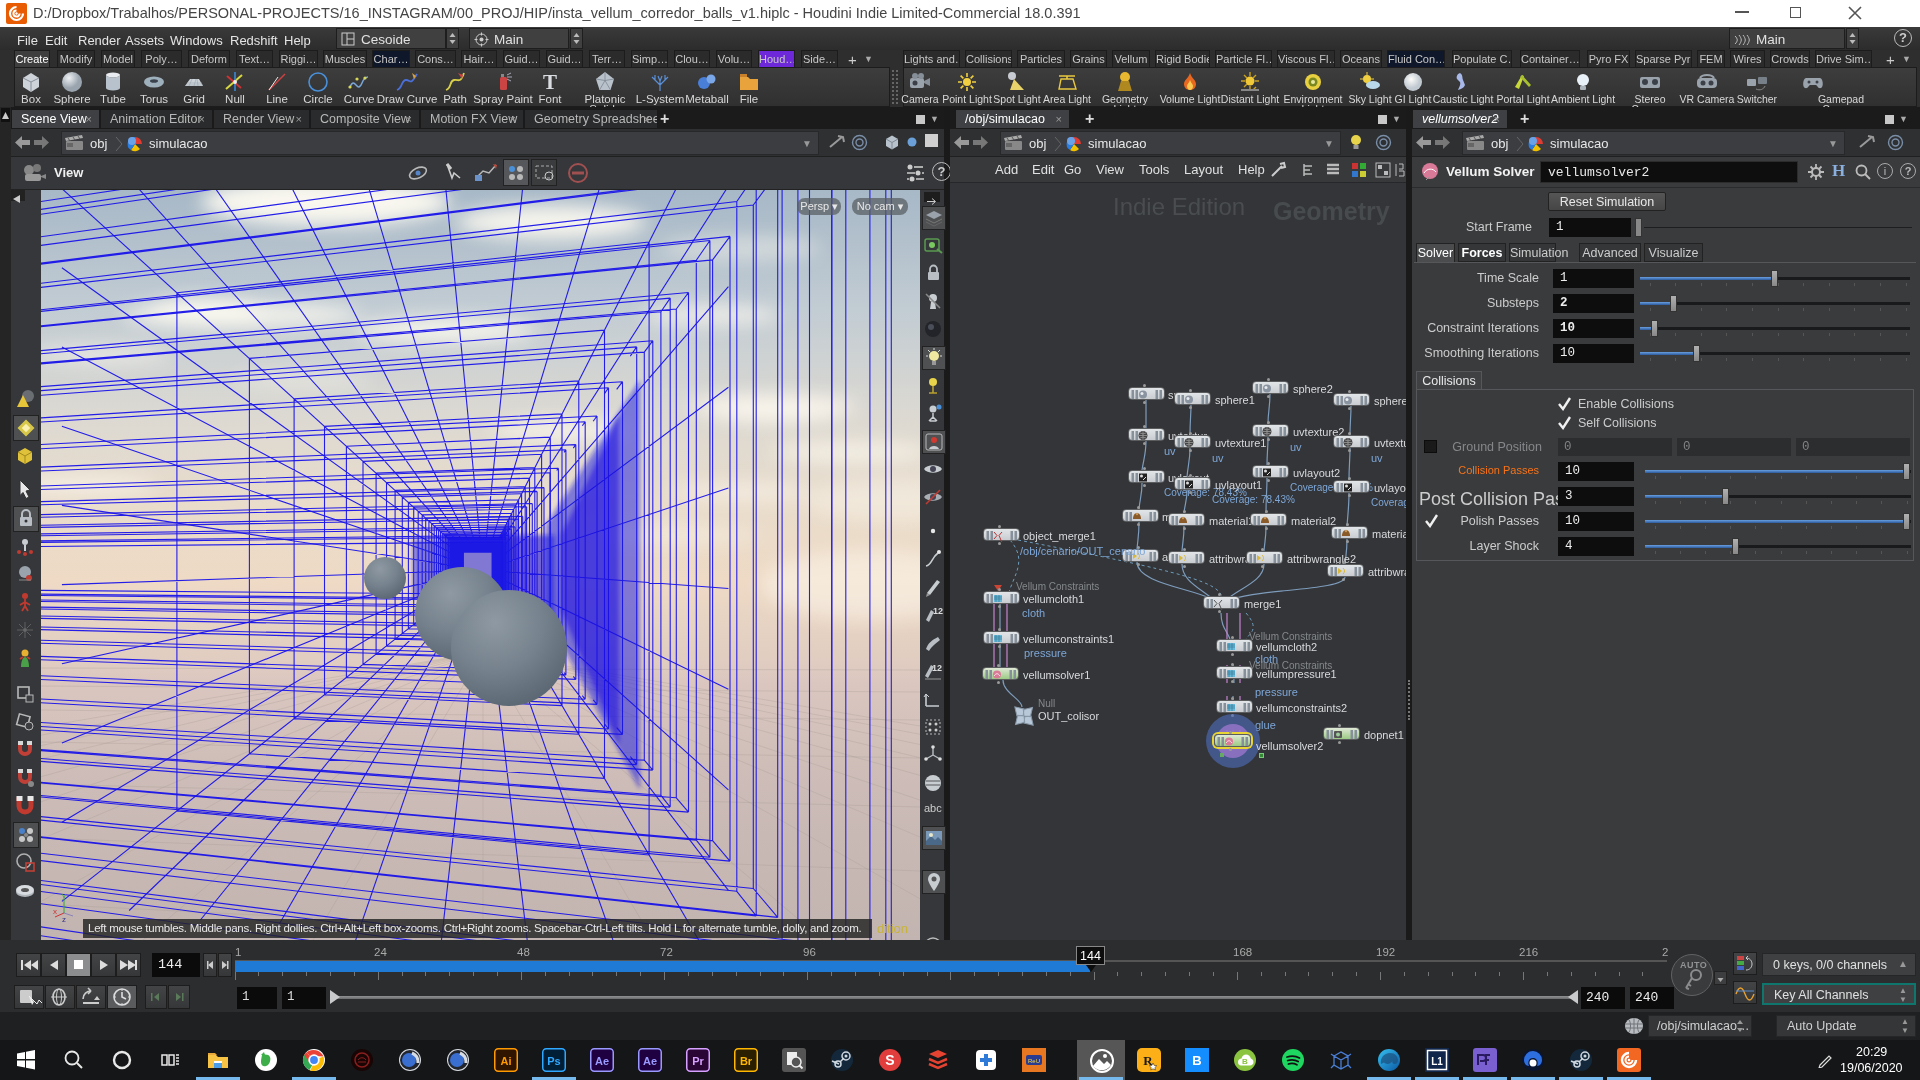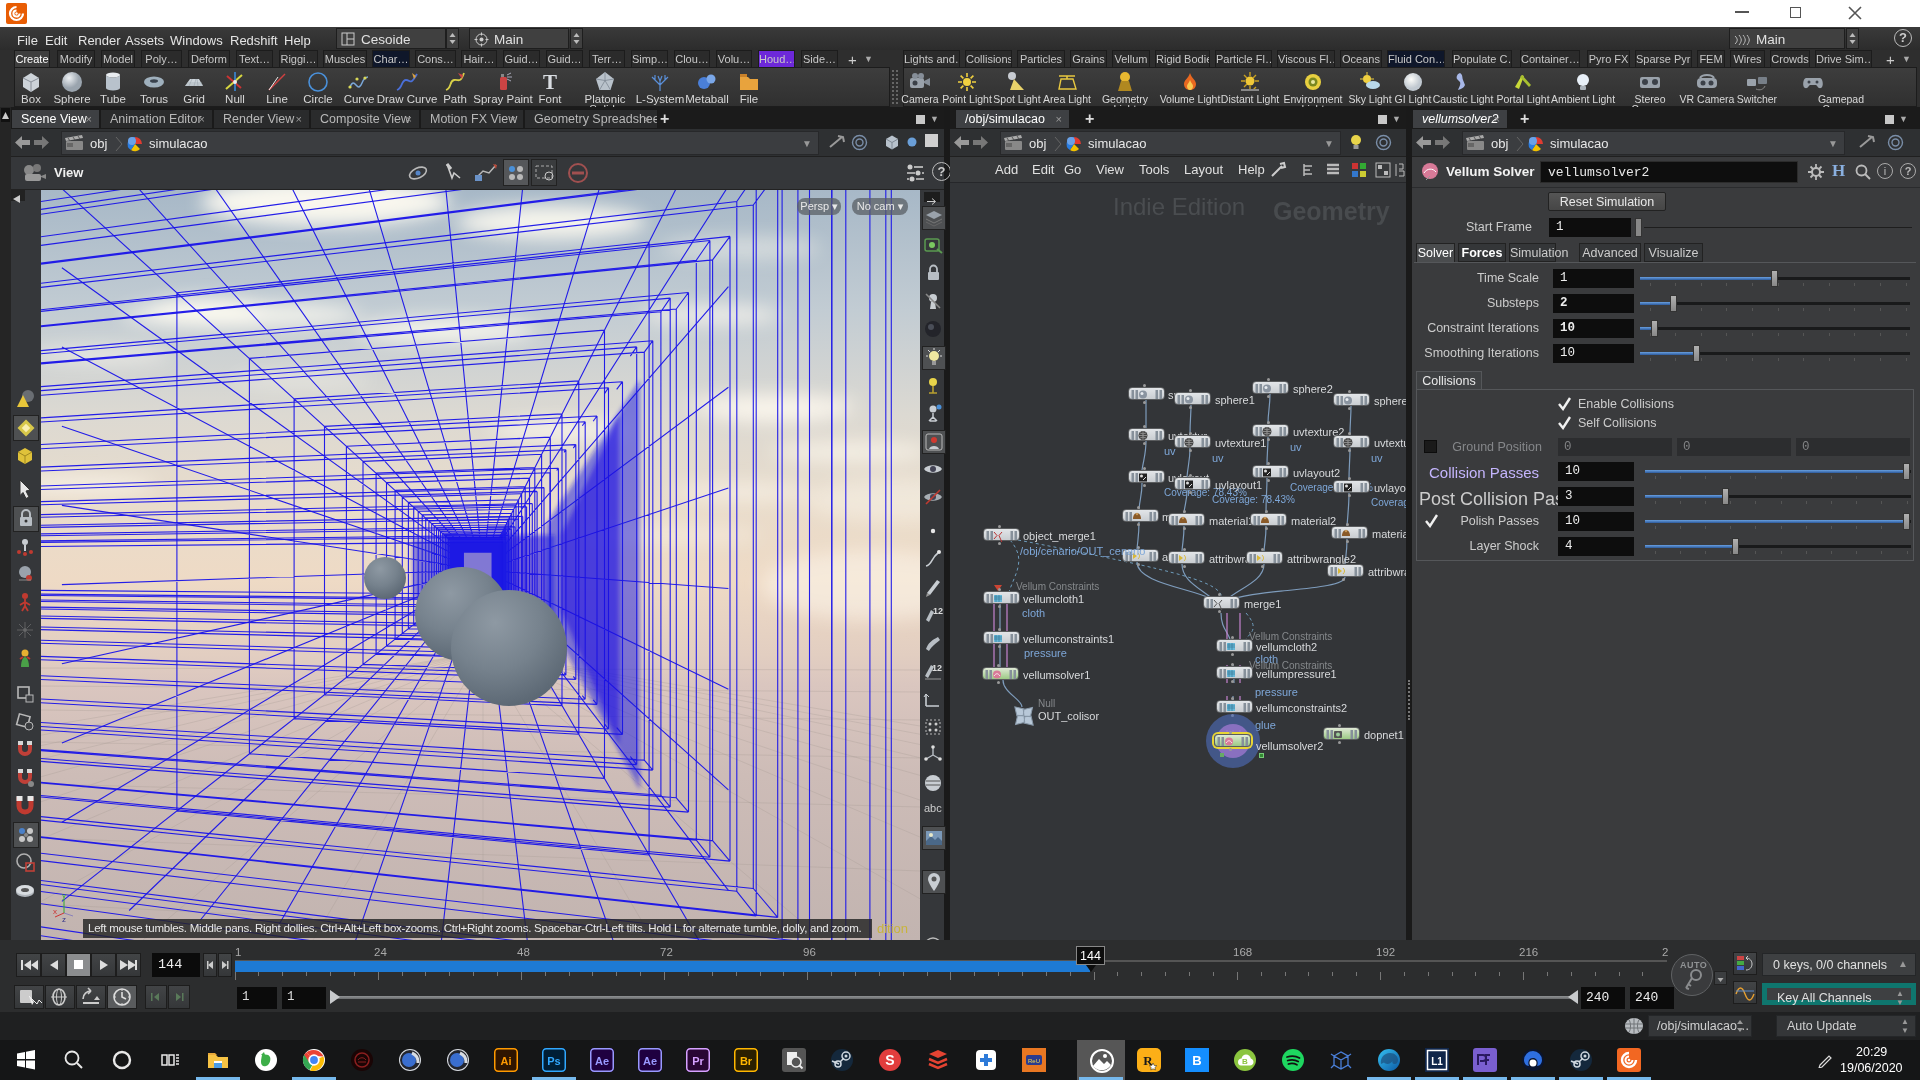--- a/index.html
+++ b/index.html
@@ -7,20 +7,21 @@
 </style></head><body>
 
 <div class="abs" style="left:0;top:0;width:1920px;height:27px;background:#fff">
  <div class="abs" style="left:6px;top:3px;width:21px;height:21px;background:#e85d04;border-radius:2px">
    <svg width="21" height="21" viewBox="0 0 21 21">
         <path d="M10.5 4a6.5 6.5 0 1 0 6.5 6.5" stroke="#fff" stroke-width="2.2" fill="none"></path>
         <path d="M10.5 7.4a3.1 3.1 0 1 0 3.1 3.1" stroke="#fff" stroke-width="2" fill="none"></path>
         <circle cx="10.5" cy="10.5" r="1.2" fill="#fff"></circle>
       </svg>
  </div>
+ <div class="tx" style="left:33px;top:5px;font-size:14.5px;color:#454545">D:/Dropbox/Trabalhos/PERSONAL-PROJECTS/16_INSTAGRAM/00_PROJ/HIP/insta_vellum_corredor_balls_v1.hiplc - Houdini Indie Limited-Commercial 18.0.391</div>
  <div class="tx" style="left:1735px;top:11px;width:14px;height:2px;background:#555"></div>
  <div class="abs" style="left:1790px;top:7px;width:11px;height:11px;border:1.5px solid #555"></div>
  <div class="abs" style="left:1848px;top:6px;width:14px;height:14px">
   <svg width="14" height="14">
         <path d="M1 1L13 13M13 1L1 13" stroke="#555" stroke-width="1.6"></path>
       </svg>
  </div>
 </div>
 
 <div class="abs" style="left:0;top:27px;width:1920px;height:23px;background:linear-gradient(#3a3a3a,#2c2c2c)">
@@ -1470,21 +1471,21 @@
     <div class="tx" style="left:30px;top:283px;width:100px;text-align:right;font-size:12.5px;color:#85878a">Ground Position</div>
     <div class="abs" style="left:146px;top:281px;width:114px;height:18px;background:#2c2d2f">
       <div class="tx" style="left:6px;top:2px;color:#808284;font-size:12.5px;font-family:'Liberation Mono',monospace">0</div>
     </div>
     <div class="abs" style="left:265px;top:281px;width:114px;height:18px;background:#2c2d2f">
       <div class="tx" style="left:6px;top:2px;color:#808284;font-size:12.5px;font-family:'Liberation Mono',monospace">0</div>
     </div>
     <div class="abs" style="left:384px;top:281px;width:114px;height:18px;background:#2c2d2f">
       <div class="tx" style="left:6px;top:2px;color:#808284;font-size:12.5px;font-family:'Liberation Mono',monospace">0</div>
     </div>
-    <div class="tx" style="left:7px;top:307px;width:120px;text-align:right;font-size:15px;color:#c4b5fd">Collision Passes</div>
+    <div class="tx" style="left:7px;top:307px;width:120px;text-align:right;font-size:11px;color:#f97316">Collision Passes</div>
     <div class="abs" style="left:146px;top:305px;width:76px;height:19px;background:#0d0d0d">
       <div class="tx" style="left:7px;top:2px;color:#eee;font-size:12.5px;font-family:'Liberation Mono',monospace">10</div>
     </div>
     <div class="abs" style="left:233px;top:313px;width:266px;height:3px;background:#191a1b">
       <div class="abs" style="left:0;top:0;width:258px;height:3px;background:linear-gradient(#6aa0e0,#2c5a9c)"></div>
     </div>
     <div class="abs" style="left:243px;top:319px;width:1px;height:3px;background:#555"></div>
     <div class="abs" style="left:268px;top:319px;width:1px;height:3px;background:#555"></div>
     <div class="abs" style="left:293px;top:319px;width:1px;height:3px;background:#555"></div>
     <div class="abs" style="left:318px;top:319px;width:1px;height:3px;background:#555"></div>
@@ -1722,21 +1723,21 @@
         <path d="M12 5c4 0 6 3 6 6s-2 6-6 6m0-12l2-2m-2 2l2 2" stroke="#ccc" fill="none"></path>
       </svg></div>
     <div class="abs" style="left:1733px;top:41px;width:24px;height:23px;background:linear-gradient(#424446,#353739);border:1px solid #1d1d1d"><svg width="22" height="21">
         <path d="M2 12c3-8 6-8 9 0s6 8 9 0" stroke="#e8a030" fill="none" stroke-width="1.4"></path>
         <path d="M2 9h18" stroke="#5a8ac8"></path>
       </svg></div>
     <div class="abs" style="left:1762px;top:13px;width:154px;height:23px;background:#3e4042;border:1px solid #242628">
       <div class="tx" style="left:10px;top:4px;color:#e0e0e0;font-size:12.5px">0 keys, 0/0 channels</div>
       <div class="tx" style="right:7px;top:4px;color:#999;font-size:10px">▲</div>
     </div>
-    <div class="abs" style="left:1762px;top:43px;width:154px;height:22px;background:#3e4042;border:5px solid #0f766e">
+    <div class="abs" style="left:1762px;top:43px;width:154px;height:22px;background:#3e4042;border:2px solid #0f766e">
       <div class="tx" style="left:10px;top:3px;color:#e0e0e0;font-size:12.5px">Key All Channels</div>
       <div class="tx" style="right:7px;top:1px;color:#999;font-size:8px">▲<br>▼</div>
     </div>
   </div>
 <div class="abs" style="left:0;top:1012px;width:1920px;height:28px;background:#1f2021">
 <div class="abs" style="left:1622px;top:3px"><svg width="24" height="22">
         <ellipse cx="12" cy="11" rx="9" ry="8" fill="#b8bcc0"></ellipse>
         <path d="M12 3v16M7 5c2 2 2 10 0 12M17 5c-2 2-2 10 0 12M4 9h16M4 13h16" stroke="#707478" fill="none" stroke-width="1"></path>
       </svg></div>
 <div class="abs" style="left:1648px;top:3px;width:104px;height:22px;background:#343638;border:1px solid #242628">

